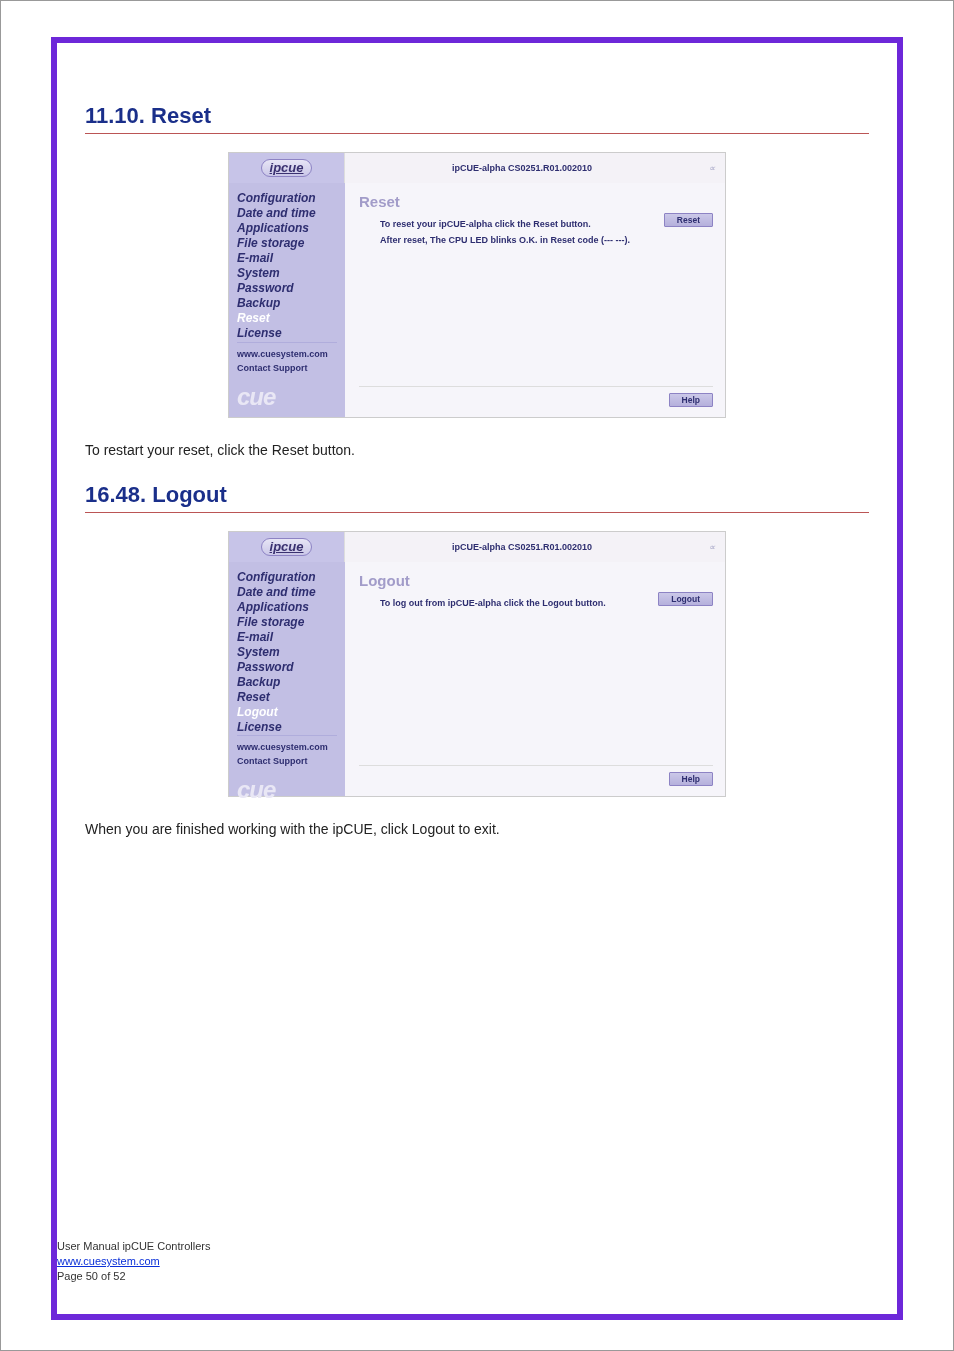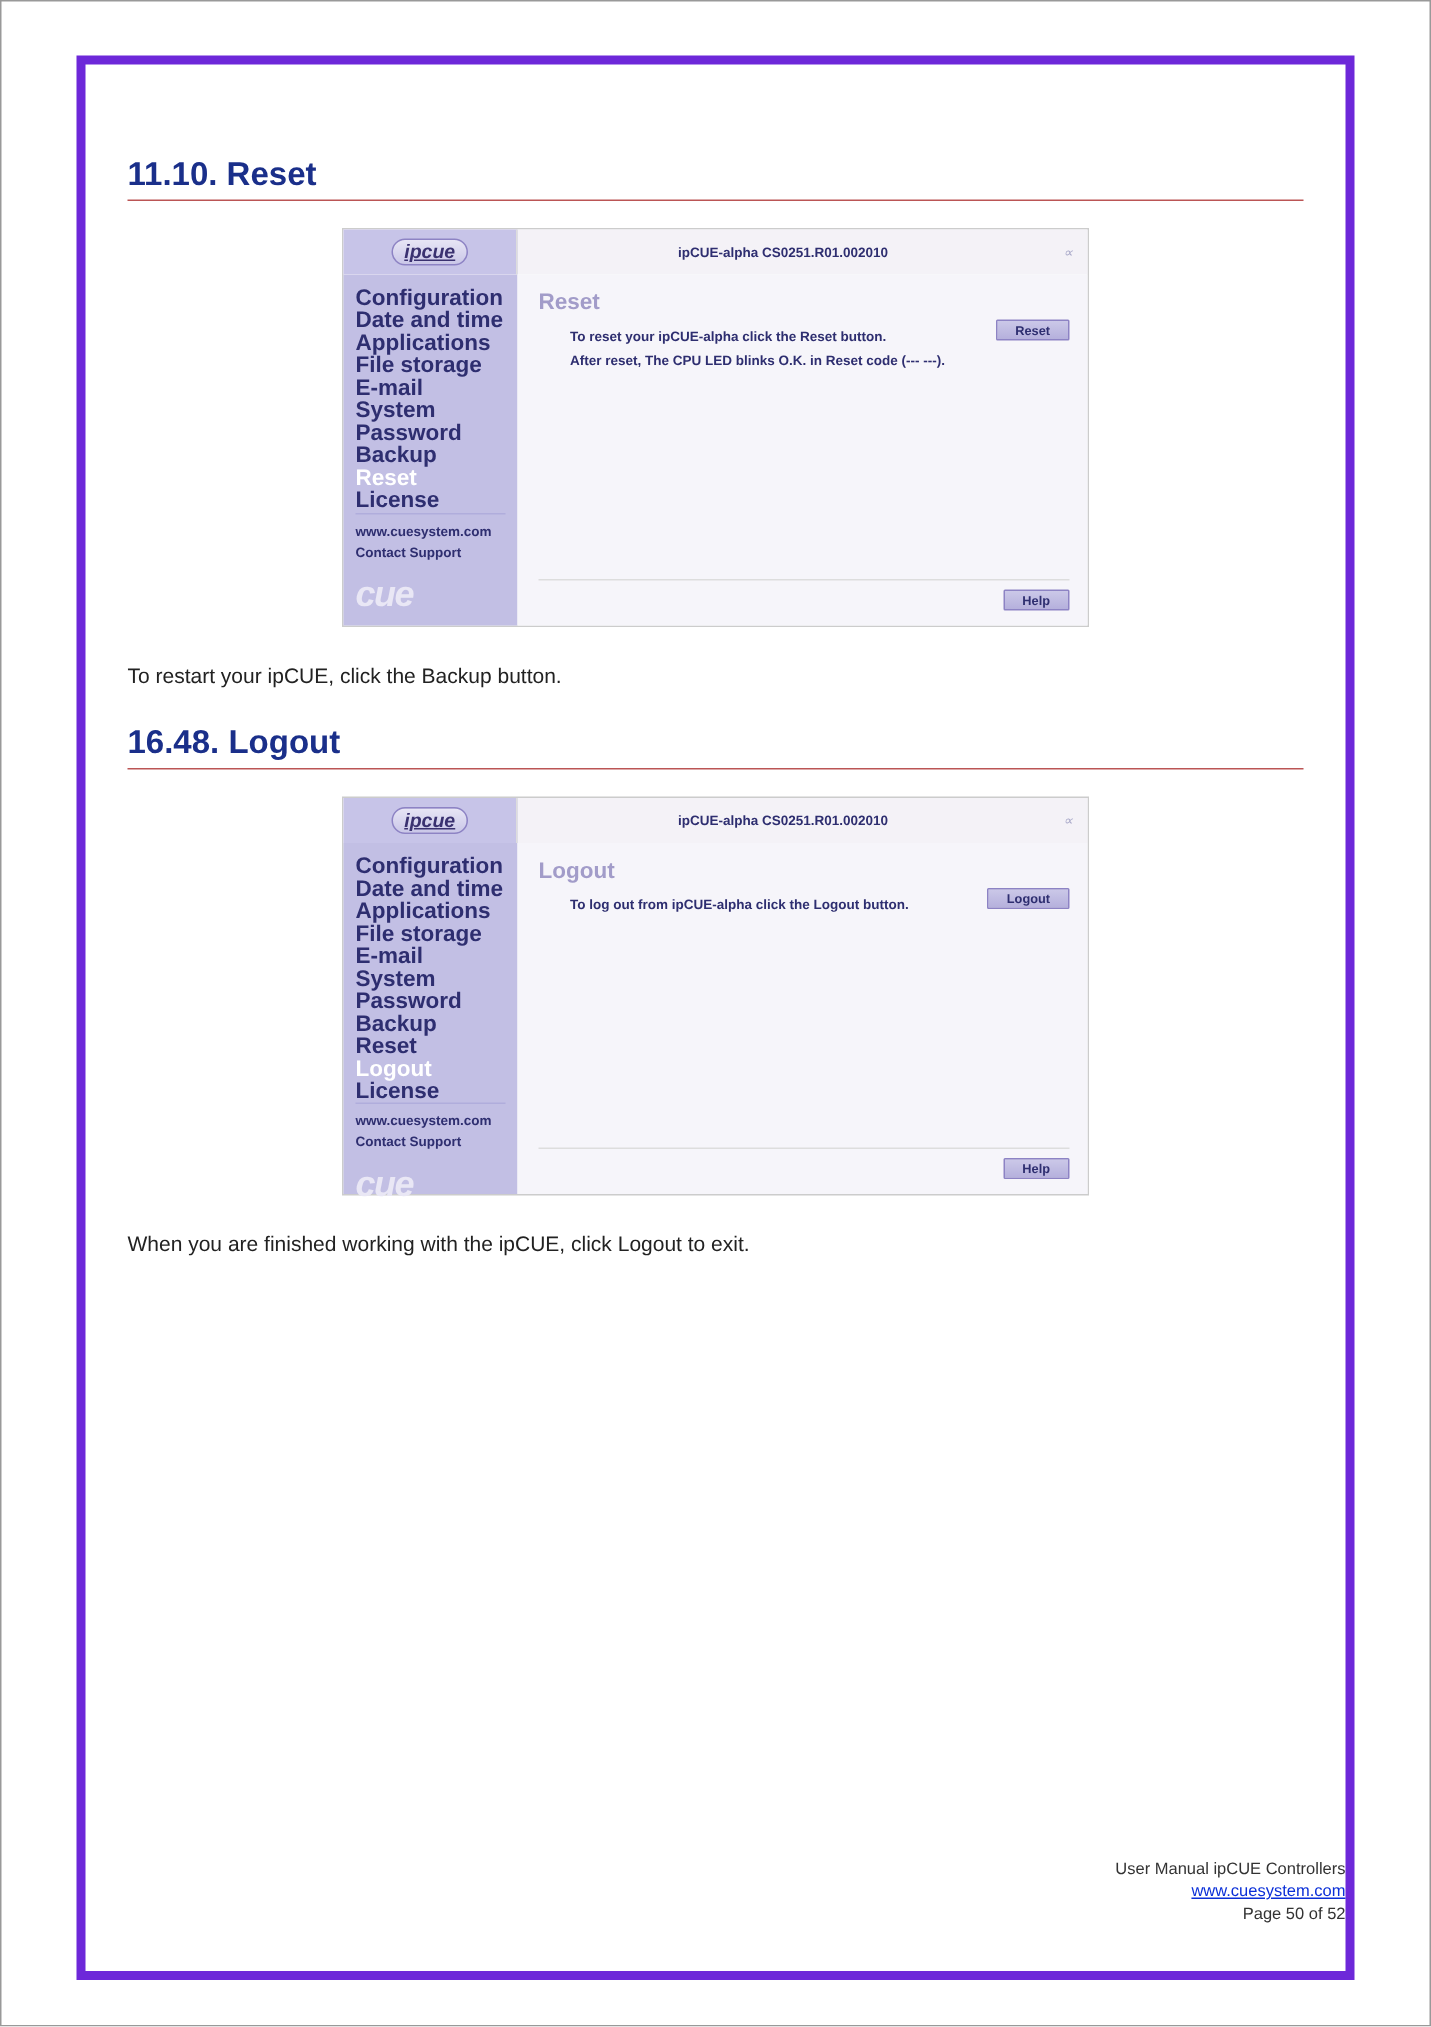--- a/index.html
+++ b/index.html
@@ -92,23 +92,24 @@
     background: #c2bfe4;
     padding: 8px 8px 6px 8px;
     display: flex;
     flex-direction: column;
     justify-content: space-between;
   }
   .ipcue-sidebar .nav a {
     display: block;
     color: #2e2e70;
     font-weight: bold;
-    font-size: 15px;
+    font-size: 12px;
     text-decoration: none;
     line-height: 15px;
+    font-style: italic;
   }
   .ipcue-sidebar .nav a.active { color: #fff; }
   .ipcue-sidebar .bottom {
     border-top: 1px solid #b0addc;
     padding-top: 4px;
   }
   .ipcue-sidebar .bottom a {
     display: block;
     color: #2e2e70;
     font-weight: bold;
@@ -170,21 +171,21 @@
     font-family: Arial, Helvetica, sans-serif;
     font-size: 14px;
     color: #222;
     margin: 6px 0 24px 0;
   }
   .page-footer {
     position: absolute;
     bottom: 30px;
     left: 0;
     width: 100%;
-    text-align: right;
+    text-align: left;
     font-family: Arial, Helvetica, sans-serif;
     font-size: 11px;
     color: #333;
     line-height: 15px;
   }
   .page-footer a { color: #0a2fd8; text-decoration: underline; }
 </style>
 </head>
 <body>
 
@@ -236,21 +237,21 @@
             <div class="text-line">After reset, The CPU LED blinks O.K. in Reset code (---   ---).</div>
             <div class="filler"></div>
             <div class="footer">
               <span class="ipcue-btn">Help</span>
             </div>
           </div>
         </div>
       </div>
     </div>
 
-    <p class="body-text">To restart your ipCUE, click the Backup button.</p>
+    <p class="body-text">To restart your reset, click the Reset button.</p>
 
     <h2 class="section-heading">16.48.  Logout</h2>
     <hr class="section-rule">
 
     <div class="screenshot-wrap">
       <div class="ipcue-app">
         <div class="ipcue-topbar">
           <div class="ipcue-logo-box">
             <span class="ipcue-logo">ipcue</span>
           </div>

